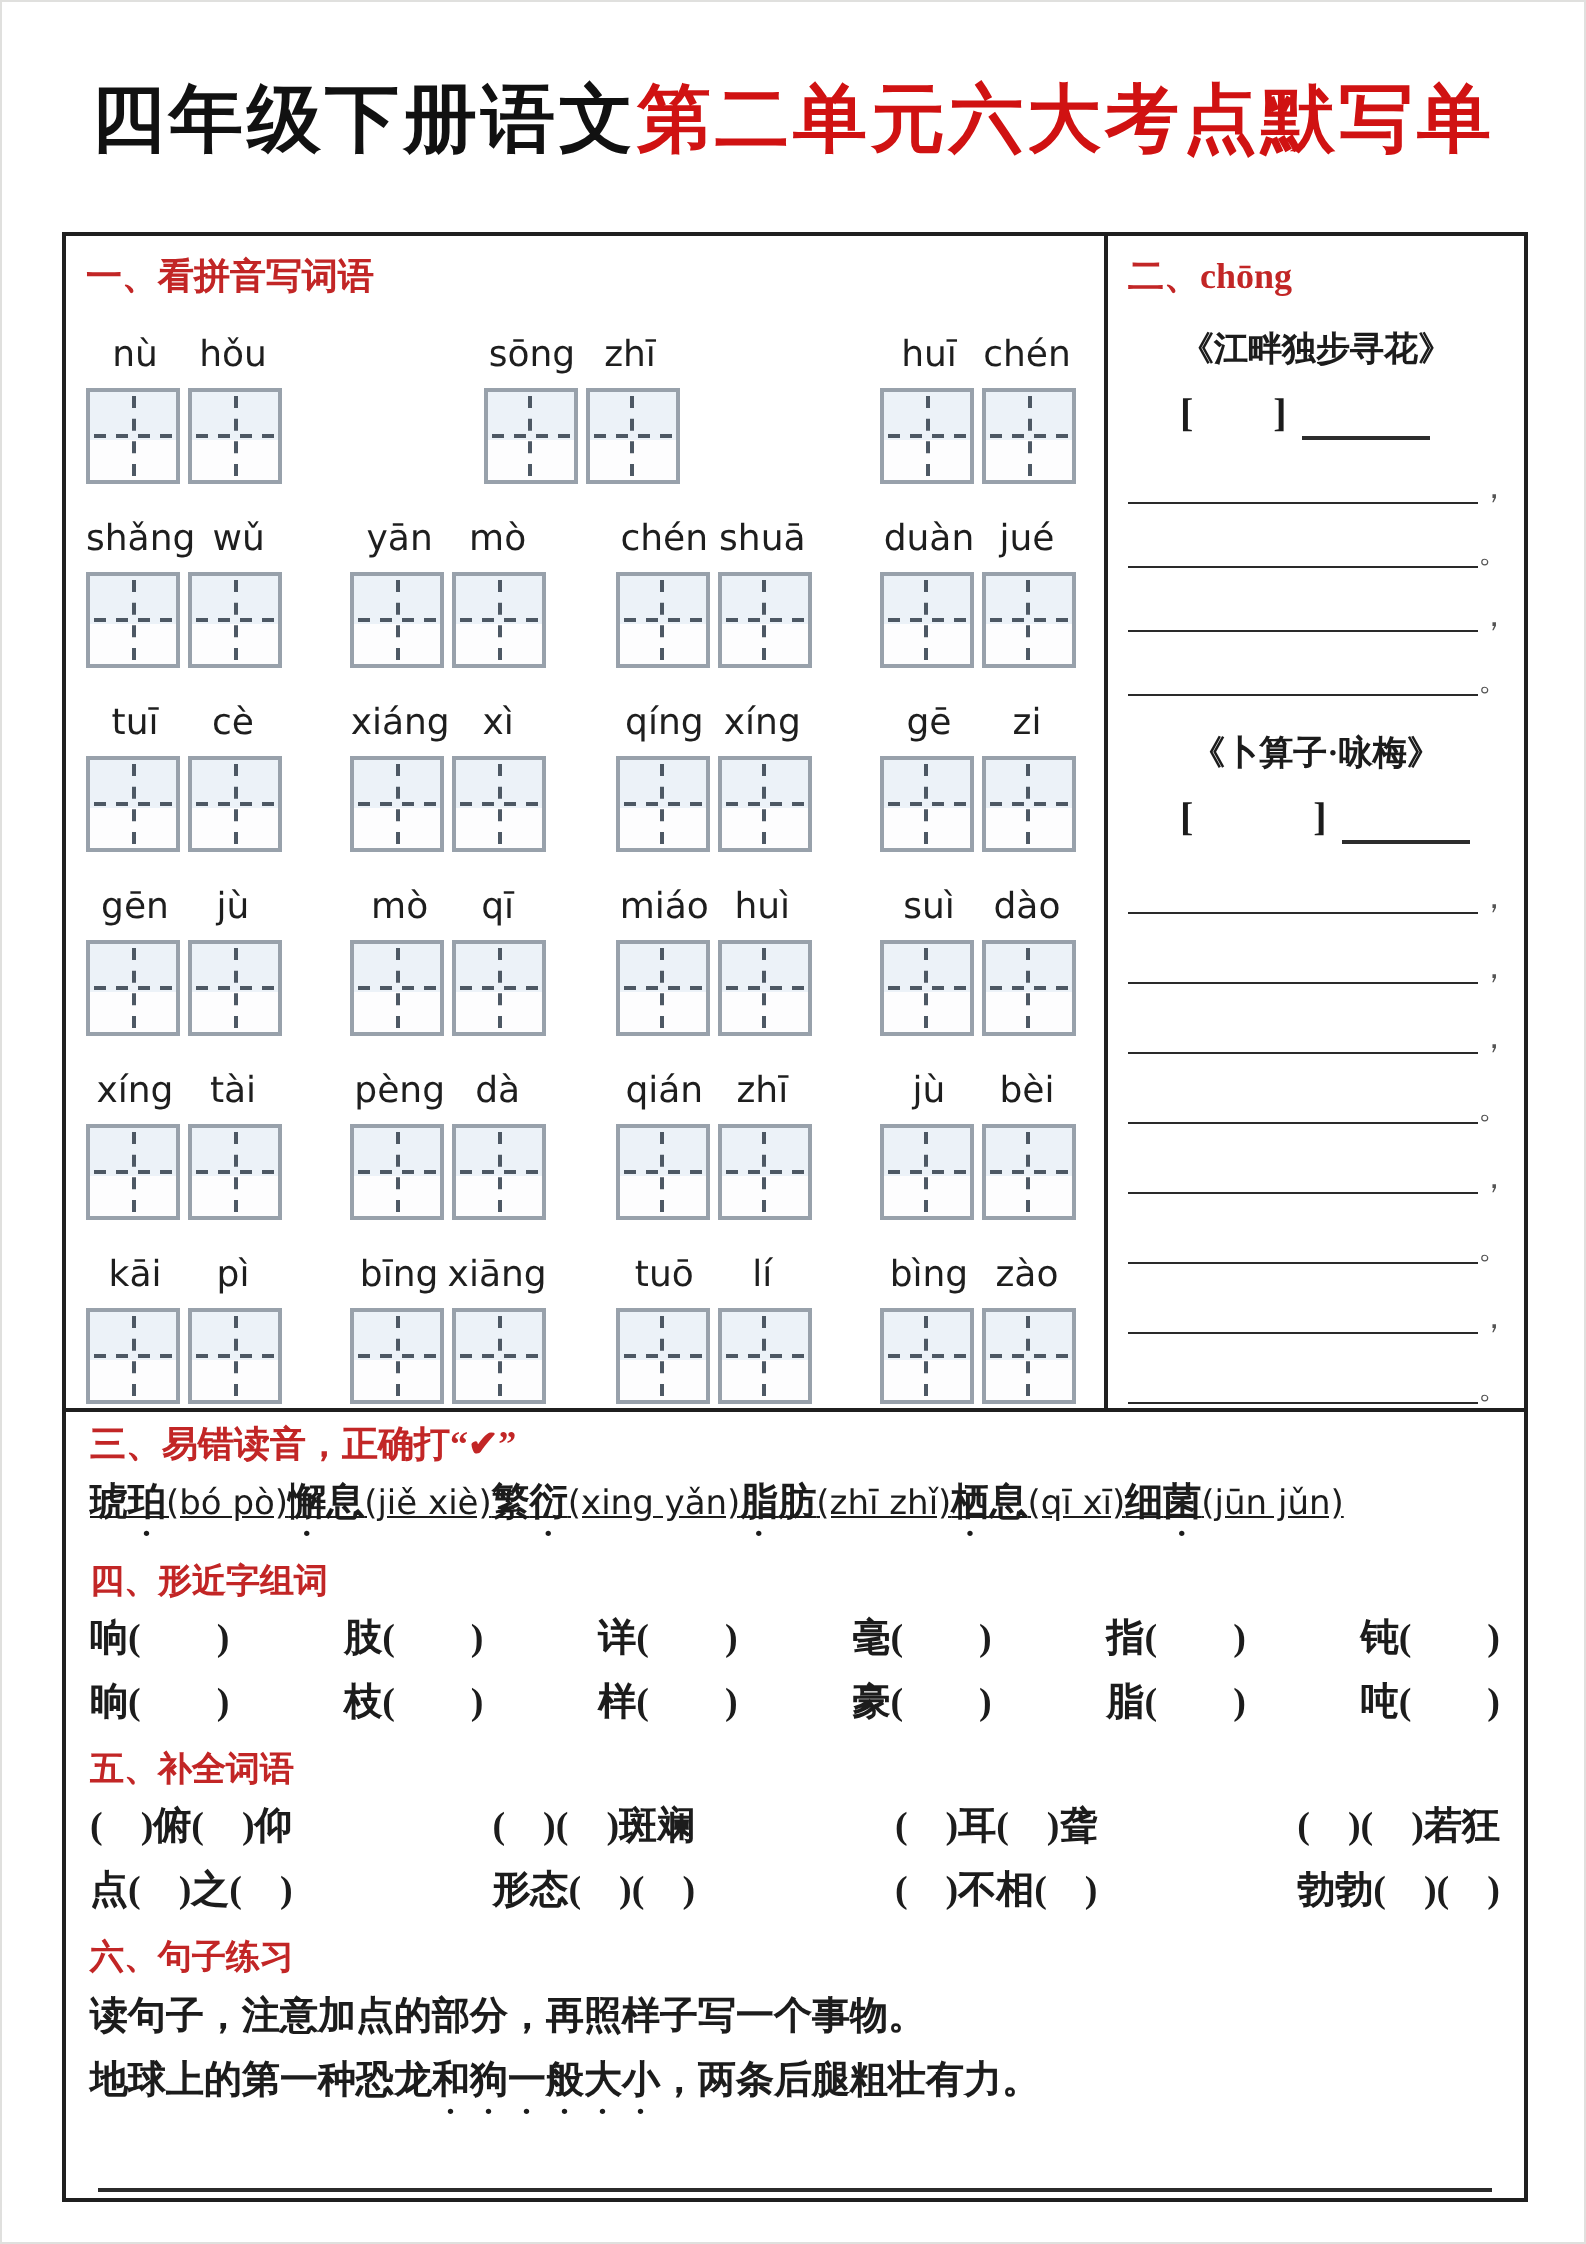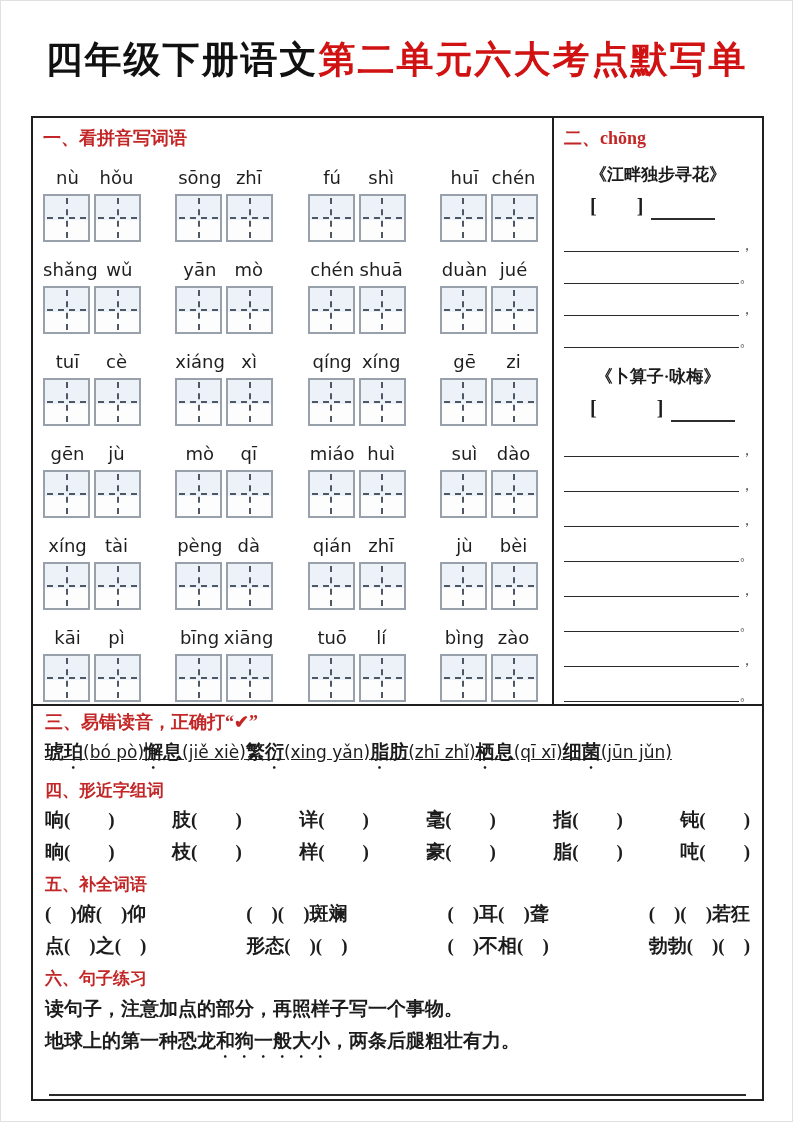--- a/index.html
+++ b/index.html
@@ -95,30 +95,20 @@
                 <span class="py">sōng</span>
                 <span class="py">zhī</span>
               </div>
               <div class="bxs">
                 <div class="tzg"></div>
                 <div class="tzg"></div>
               </div>
             </div>
           <div class="wg">
               <div class="pys">
-                <span class="py">fú</span>
-                <span class="py">shì</span>
-              </div>
-              <div class="bxs">
-                <div class="tzg"></div>
-                <div class="tzg"></div>
-              </div>
-            </div>
-          <div class="wg">
-              <div class="pys">
                 <span class="py">huī</span>
                 <span class="py">chén</span>
               </div>
               <div class="bxs">
                 <div class="tzg"></div>
                 <div class="tzg"></div>
               </div>
             </div>
         </div>
 

